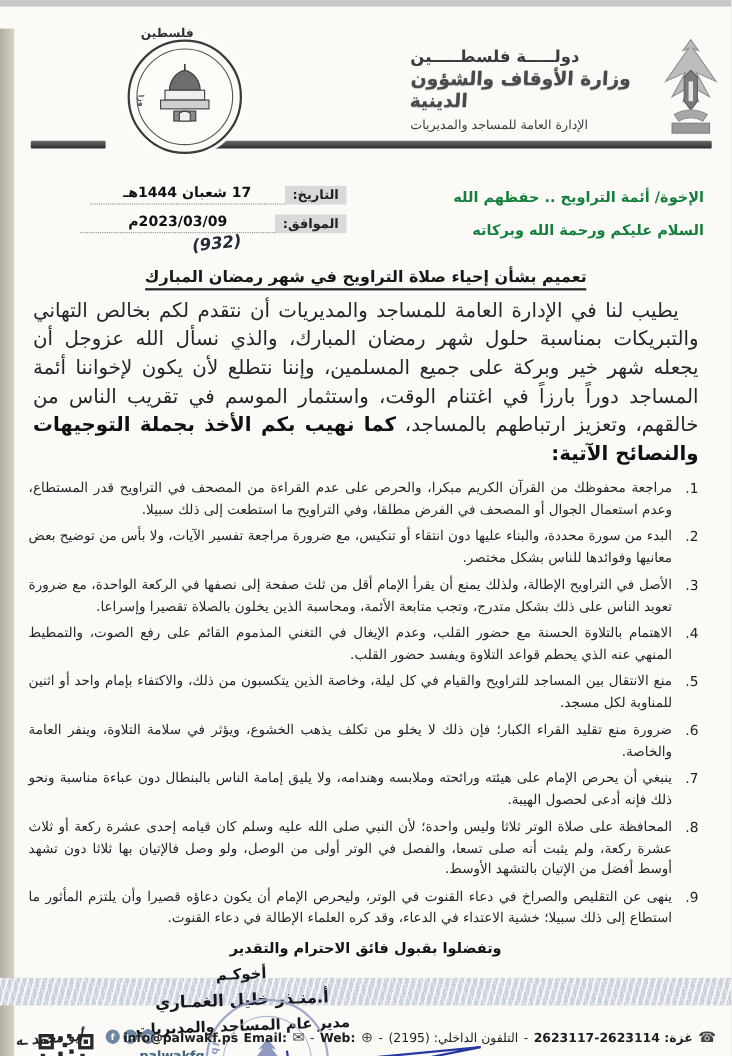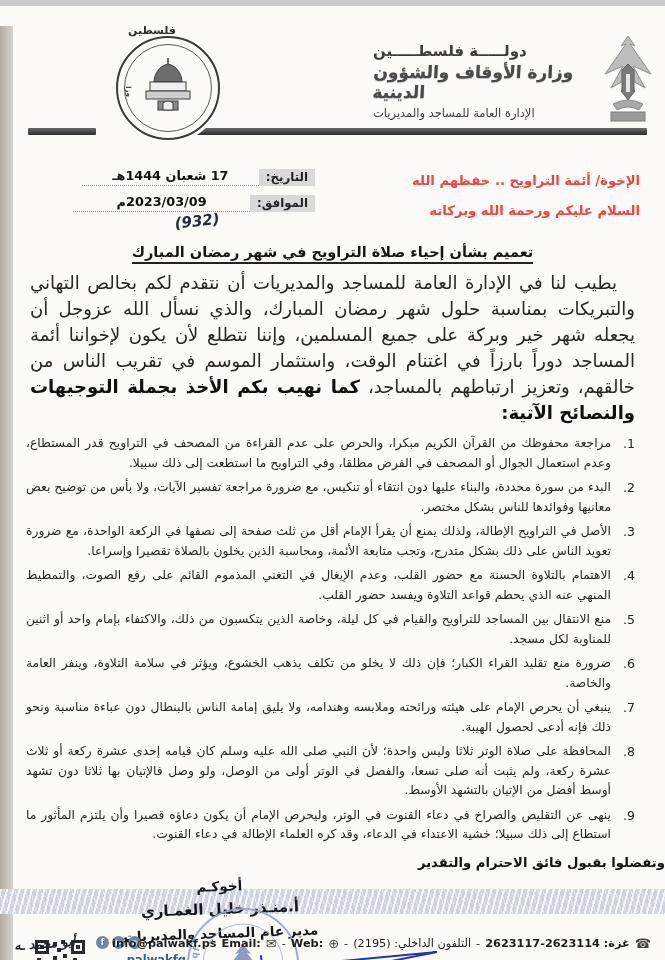--- a/index.html
+++ b/index.html
@@ -25,38 +25,38 @@
   .logo-circle:after{content:"";position:absolute;inset:6px;border:1.5px solid #555;border-radius:50%;}
   .logo-top{position:absolute;top:-4px;left:16px;right:0;text-align:left;font-size:11px;
     font-weight:bold;color:#2e2e2e;letter-spacing:3px;z-index:4;}
   .logo-dome{position:absolute;left:26px;top:30px;z-index:4;}
   .divider-seg{position:absolute;top:128px;height:7px;
     background:linear-gradient(#6a6a6a,#2c2c2c);z-index:1;border-radius:1px;}
   .seg-left{left:28px;width:68px;}
   .seg-main{left:178px;width:469px;}
   
   .meta{display:flex;padding:16px 25px 0 25px;align-items:flex-start;}
-  .greeting{font-weight:bold;font-size:13.2px;line-height:30px;color:#ef4444;}
+  .greeting{font-weight:bold;font-size:13.2px;line-height:30px;color:#15803d;}
   .dates{margin-right:auto;padding-top:2px;width:290px;}
   .date-row{display:flex;align-items:center;margin-bottom:8px;}
   .date-label{background:#d9d9d9;padding:1px 7px 2px;font-weight:bold;font-size:11.8px;color:#222;}
   .date-value{font-weight:bold;font-size:12.8px;color:#111;border-bottom:1px dotted #8a8a8a;
     min-width:165px;text-align:center;padding:0 6px 2px;}
   .hand-number{font-size:15px;color:#232a38;transform:rotate(-6deg);
     margin:2px 95px 0 0;font-style:italic;font-weight:bold;}
   
   .title{text-align:center;font-weight:bold;font-size:14.5px;color:#171717;margin:6px 0 10px;}
   .title span{border-bottom:2px solid #222;padding-bottom:2px;}
   .intro{padding:0 30px;font-size:18px;line-height:26px;text-align:justify;color:#262626;text-indent:18px;}
   .intro b{color:#101010;}
   .list{padding:8px 30px 0 26px;}
   .li{display:flex;margin-bottom:5px;font-size:12.3px;line-height:19.5px;text-align:justify;color:#262626;}
   .num{width:24px;flex:none;font-size:12.5px;color:#222;}
   .li-text{flex:1;}
-  .closing{text-align:right;font-weight:bold;font-size:13.2px;color:#141414;margin-top:10px;}
+  .closing{text-align:center;font-weight:bold;font-size:13.2px;color:#141414;margin-top:10px;}
   
   .sig-area{position:relative;height:150px;margin-top:4px;z-index:2;}
   .sig-text{position:absolute;left:105px;top:4px;width:230px;text-align:center;
     transform:rotate(-2deg);color:#16161d;}
   .sig-brother{font-weight:bold;font-size:13.5px;}
   .sig-name{font-weight:bold;font-size:15px;margin-top:6px;}
   .sig-role{font-weight:bold;font-size:13.5px;margin-top:7px;}
   .qr{position:absolute;left:33px;top:64px;}
   .social{position:absolute;left:96px;top:62px;width:90px;z-index:3;}
   .social-row{display:flex;gap:3px;direction:ltr;}

